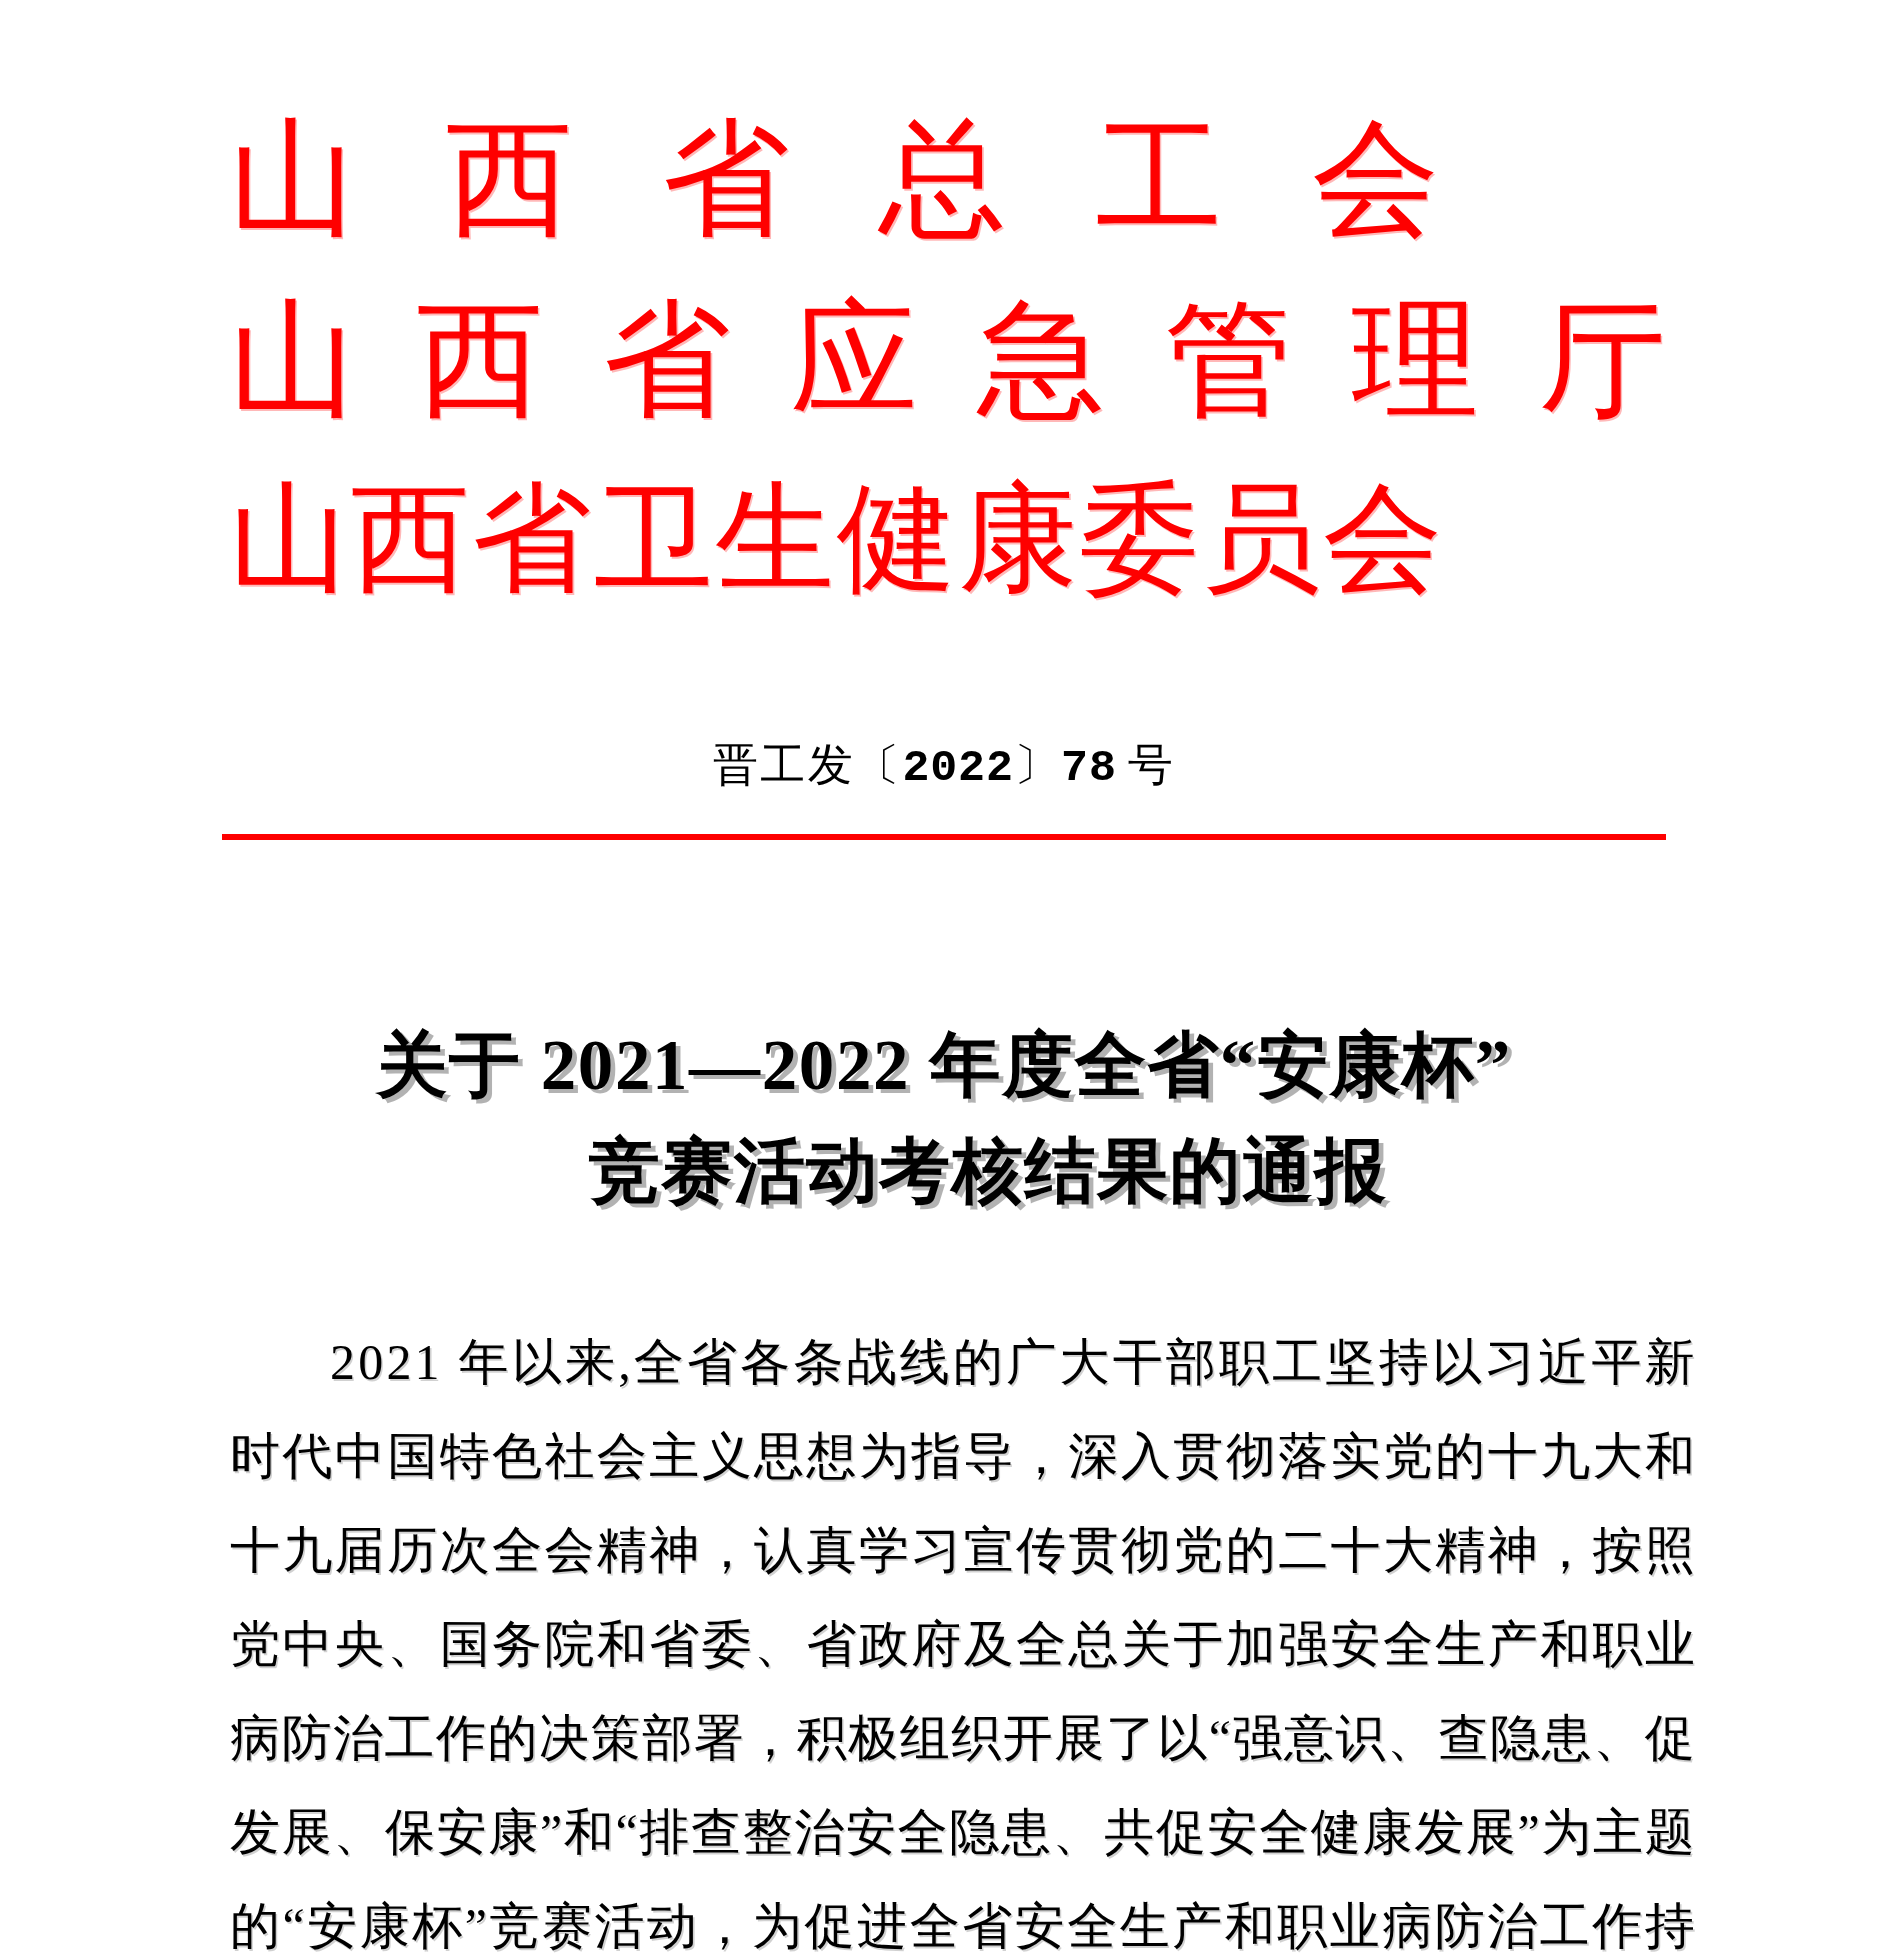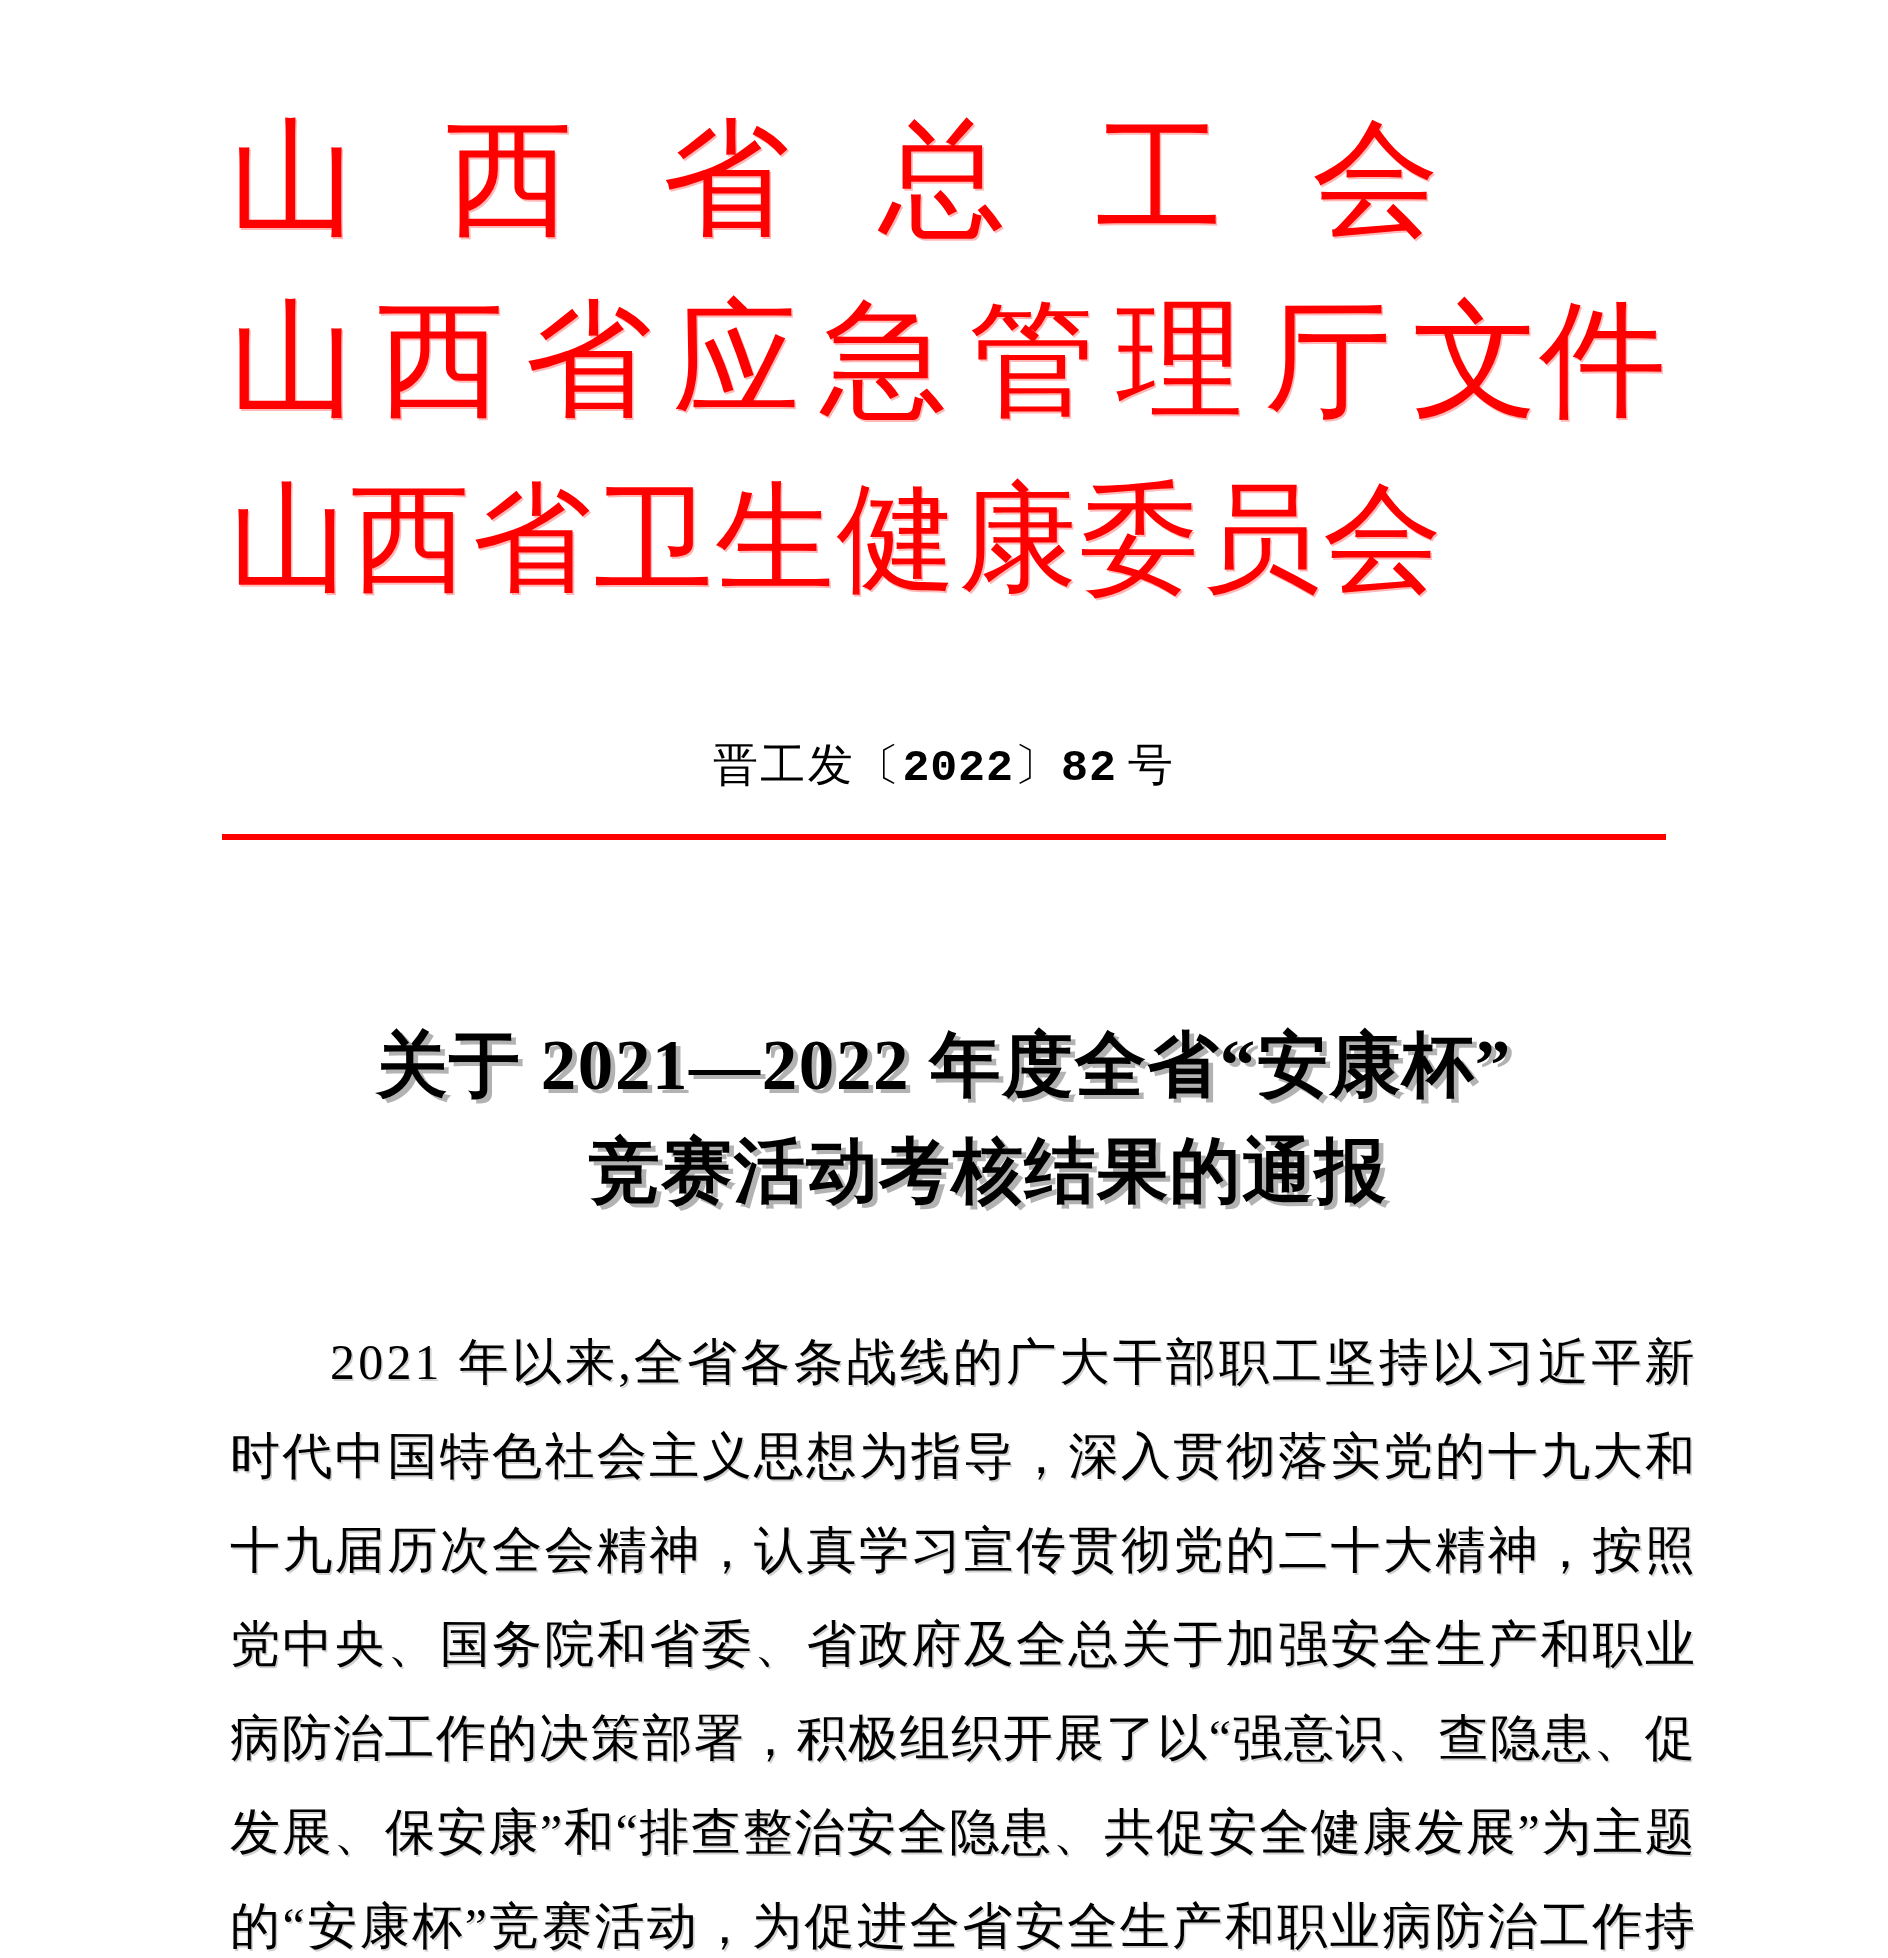--- a/index.html
+++ b/index.html
@@ -104,38 +104,37 @@
 
   <div class="hdr-line hdr2">
       <span>山</span>
       <span>西</span>
       <span>省</span>
       <span>应</span>
       <span>急</span>
       <span>管</span>
       <span>理</span>
       <span>厅</span>
-      <span>文件</span>
     </div>
 
   <div class="hdr-line hdr3">
       <span>山</span>
       <span>西</span>
       <span>省</span>
       <span>卫</span>
       <span>生</span>
       <span>健</span>
       <span>康</span>
       <span>委</span>
       <span>员</span>
       <span>会</span>
     </div>
 
   <div class="docnum">
-    <span class="cn">晋工发</span><span class="cn">〔</span><span class="num">2022</span><span class="cn">〕</span><span class="num">82</span><span class="cn suffix">号</span>
+    <span class="cn">晋工发</span><span class="cn">〔</span><span class="num">2022</span><span class="cn">〕</span><span class="num">78</span><span class="cn suffix">号</span>
   </div>
 
   <div class="red-rule"></div>
 
   <div class="doc-title title1">关于 2021—2022 年度全省“安康杯”</div>
   <div class="doc-title title2">竞赛活动考核结果的通报</div>
 
   <div class="body-block">
       <div class="body-line first">
         <span>2</span>

